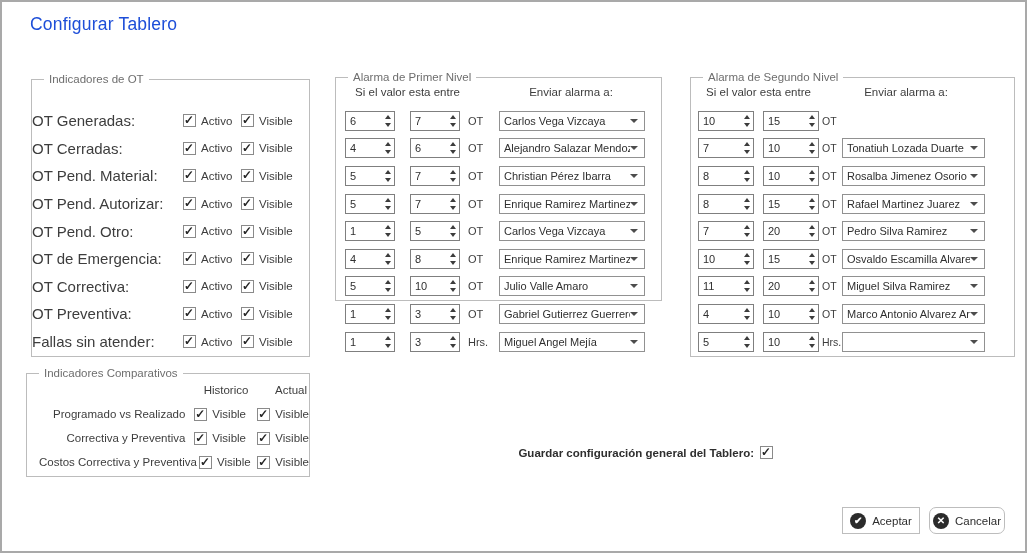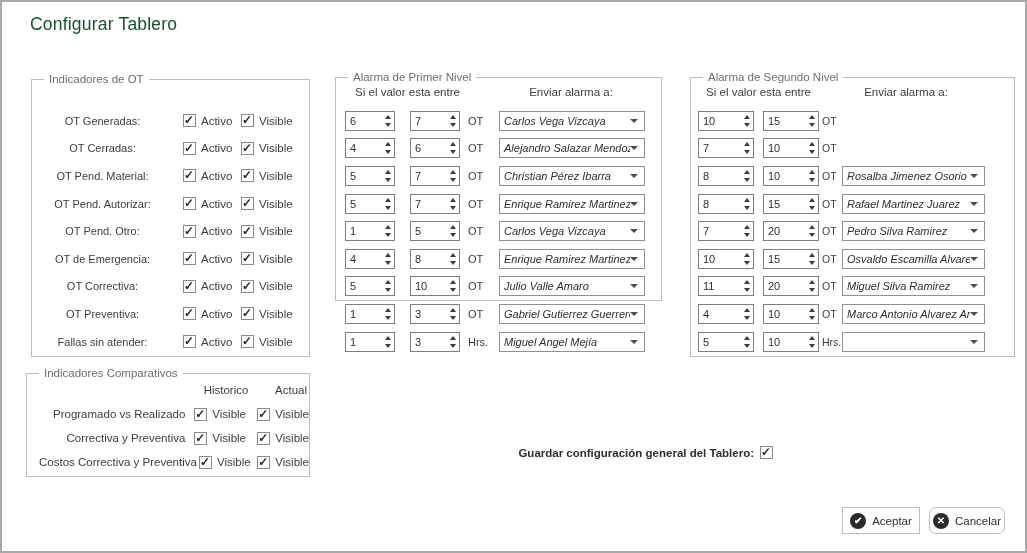--- a/index.html
+++ b/index.html
@@ -4,42 +4,42 @@
 <style>
   * { box-sizing: border-box; margin: 0; padding: 0; }
   html,body { width: 1027px; height: 553px; background:#fff; }
   body { font-family: "Liberation Sans", sans-serif; color:#3d3d3d; }
   .window {
     position: relative; width: 1027px; height: 553px;
     background: #fff; border: 2px solid #a9a9a9; overflow: hidden;
   }
   .title {
     position: absolute; left: 28px; top: 12px;
-    font-size: 17.5px; color: #14532d; letter-spacing: .2px;
+    font-size: 17.5px; color: #1d4ed8; letter-spacing: .2px;
   }
   
   .groupbox { position: absolute; border: 1px solid #bcbcbc; background: #fff; }
   .gb-legend {
     position: absolute; top: -8px; left: 12px; background: #fff;
     padding: 0 5px; font-size: 11.5px; color: #6e6e6e; line-height: 15px; white-space: nowrap;
   }
   
   .checkbox {
     display: inline-block; width: 13px; height: 13px; background: #fff;
     border: 1px solid #8a8a8a; position: relative; flex: none; cursor: default;
   }
   .checkbox.checked::after {
     content: '✓'; position: absolute; left: 0px; top: -2px;
     font-size: 12px; font-weight: 700; color: #262626; line-height: 14px;
   }
   .cb-label { font-size: 11.5px; margin-left: 5px; white-space: nowrap; }
   
   .ot-rows { position: absolute; inset: 0; padding-top: 27px; }
   .ot-row { height: 27.6px; display: flex; align-items: center; }
-  .ot-row .row-label { width: 141px; text-align: center; font-size: 11px; white-space: nowrap; }
+  .ot-row .row-label { width: 141px; text-align: left; font-size: 15px; white-space: nowrap; }
   .pair { display: flex; align-items: center; }
   .pair.activo { margin-left: 10px; width: 58px; }
   
   .cmp-inner { position: absolute; inset: 0; padding-top: 10px; margin-left: 12px; }
   .cmp-head { position: relative; height: 18px; font-size: 11.5px; }
   .cmp-head .h1 { position: absolute; left: 158px; width: 58px; text-align: center; }
   .cmp-head .h2 { position: absolute; left: 224px; width: 56px; text-align: center; }
   .cmp-row { height: 24px; display: flex; align-items: center; }
   .cmp-row .row-label { width: 151px; text-align: right; font-size: 11.5px; white-space: nowrap; }
   .pair.hist { margin-left: 9px; width: 65px; }
@@ -52,21 +52,21 @@
     height: 20px; background: #fff; border: 1px solid #7f7f7f;
     display: flex; align-items: center; flex: none; cursor: default;
   }
   .spin-val { flex: 1; font-size: 11px; padding-left: 4px; color: #2f2f2f; }
   .spin-btns { width: 11px; display: flex; flex-direction: column; align-items: center; gap: 4px; padding-right: 2px; }
   .tri-up { width: 0; height: 0; border-left: 3.5px solid transparent; border-right: 3.5px solid transparent; border-bottom: 4px solid #3c3c3c; }
   .tri-down { width: 0; height: 0; border-left: 3.5px solid transparent; border-right: 3.5px solid transparent; border-top: 4px solid #3c3c3c; }
   .unit { font-size: 11px; white-space: nowrap; color: #3d3d3d; }
   .combobox {
     height: 20px; background: #fff; border: 1px solid #919191;
-    display: flex; align-items: center; flex: none; cursor: default; overflow: hidden; font-style: italic;
+    display: flex; align-items: center; flex: none; cursor: default; overflow: hidden;
   }
   .dd-text { flex: 1; font-size: 11px; padding-left: 4px; white-space: nowrap; overflow: hidden; color: #2f2f2f; }
   .dd-arrow { width: 0; height: 0; border-left: 4px solid transparent; border-right: 4px solid transparent; border-top: 4.5px solid #4d4d4d; margin-right: 6px; flex: none; }
   
   .g-first .al-head .h1 { position: absolute; left: 9px;  width: 125px; text-align: center; }
   .g-first .al-head .h2 { position: absolute; left: 160px; width: 150px; text-align: center; }
   .g-first .al-row { padding-left: 9px; }
   .g-first .spinner { width: 50px; }
   .g-first .sp2 { margin-left: 15px; }
   .g-first .unit { margin-left: 8px; width: 25px; }
@@ -520,20 +520,24 @@
               </span>
             </span>
             <span class="spinner sp2">
               <span class="spin-val">10</span>
               <span class="spin-btns">
                 <i class="tri-up"></i>
                 <i class="tri-down"></i>
               </span>
             </span>
             <span class="unit">OT</span>
+            <span class="combobox">
+              <span class="dd-text">Tonatiuh Lozada Duarte</span>
+              <span class="dd-arrow"></span>
+            </span>
           </div>
 
           <div class="al-row">
             <span class="spinner">
               <span class="spin-val">8</span>
               <span class="spin-btns">
                 <i class="tri-up"></i>
                 <i class="tri-down"></i>
               </span>
             </span>

